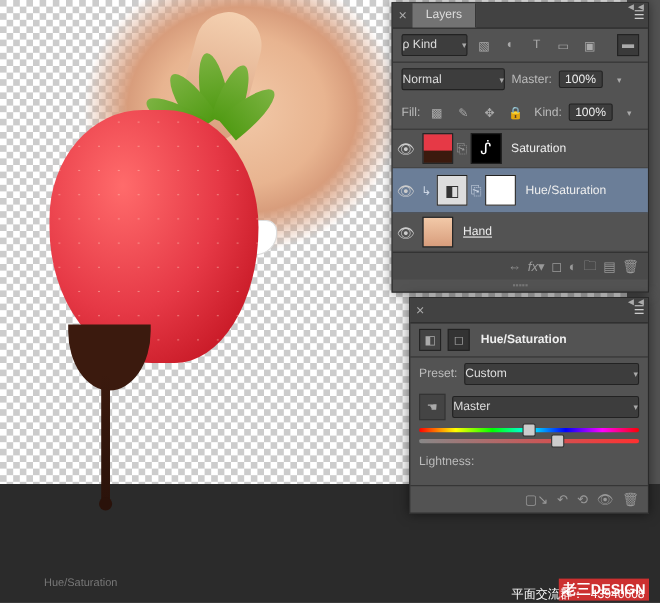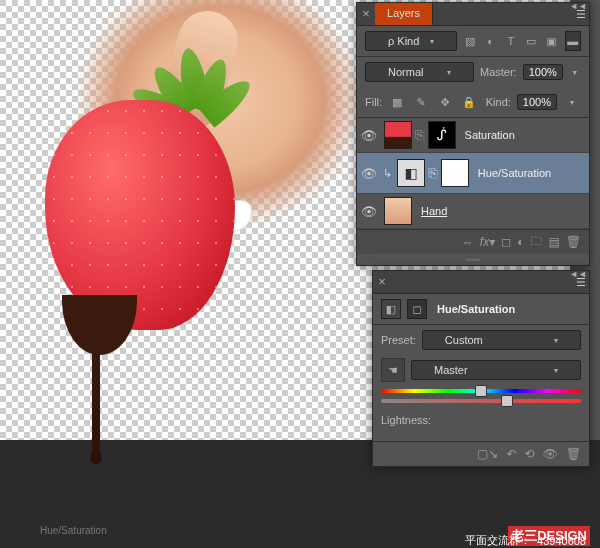--- a/index.html
+++ b/index.html
@@ -19,25 +19,25 @@
   .l3{left:60px;top:10px;transform:rotate(20deg)}
   .l4{left:5px;top:30px;transform:rotate(-60deg)}
   .l5{left:75px;top:25px;transform:rotate(50deg)}
   .choco{position:absolute;top:295px;left:62px;width:75px;height:60px;background:#3b1a0e;border-radius:0 0 50% 50% / 0 0 90% 90%}
   .drip{position:absolute;top:340px;left:92px;width:8px;height:120px;background:linear-gradient(#3b1a0e,#2a120a);border-radius:4px}
   .drip::after{content:"";position:absolute;bottom:-4px;left:-2px;width:12px;height:12px;background:#2a120a;border-radius:50%}
 
   .panel{position:absolute;background:#535353;border:1px solid #2a2a2a;box-shadow:0 0 10px rgba(0,0,0,.5)}
   .tabbar{height:22px;background:#424242;display:flex;align-items:stretch;border-bottom:1px solid #2a2a2a;position:relative}
   .tabbar .closep{width:18px;text-align:center;color:#aaa;cursor:pointer;line-height:22px;font-size:13px}
-  .tabbar .tab{padding:4px 12px;background:#c2410c;color:#ddd;border-right:1px solid #2a2a2a}
+  .tabbar .tab{padding:4px 12px;background:#737373;color:#ddd;border-right:1px solid #2a2a2a}
   .tabbar .opts{margin-left:auto;width:16px;text-align:center;cursor:pointer;line-height:22px}
   .tabbar .collapse{position:absolute;right:2px;top:-2px;color:#aaa;font-size:9px}
   .row{display:flex;align-items:center;gap:6px;padding:4px 8px;height:22px}
-  .sel{background:#3d3d3d;border:1px solid #222;color:#ddd;height:18px;display:flex;align-items:center;padding:0 22px;border-radius:2px;justify-content:space-between}
+  .sel{background:#3d3d3d;border:1px solid #222;color:#ddd;height:18px;display:flex;align-items:center;padding:0 0;border-radius:2px;justify-content:space-between}
   .sel .arr{font-size:8px;color:#aaa;margin-left:4px}
   .label{color:#bbb}
   .val{background:#3d3d3d;border:1px solid #222;padding:1px 5px;min-width:28px;text-align:center;color:#eee;border-radius:2px}
   .ibtn{width:18px;height:18px;display:flex;align-items:center;justify-content:center;color:#aaa;cursor:pointer}
   .layer{display:flex;align-items:center;height:34px;background:#535353;border-bottom:1px solid #444;padding-right:6px}
   .layer.sel-layer{background:#6b7e98}
   .eye{width:24px;text-align:center;color:#ccc;font-size:13px}
   .thumb{width:26px;height:26px;background:#fff;border:1px solid #222;margin:0 3px;display:flex;align-items:center;justify-content:center;font-size:8px}
   .mask{background:#fff;color:#000;font-size:14px}
   .lname{color:#eee;margin-left:6px}

